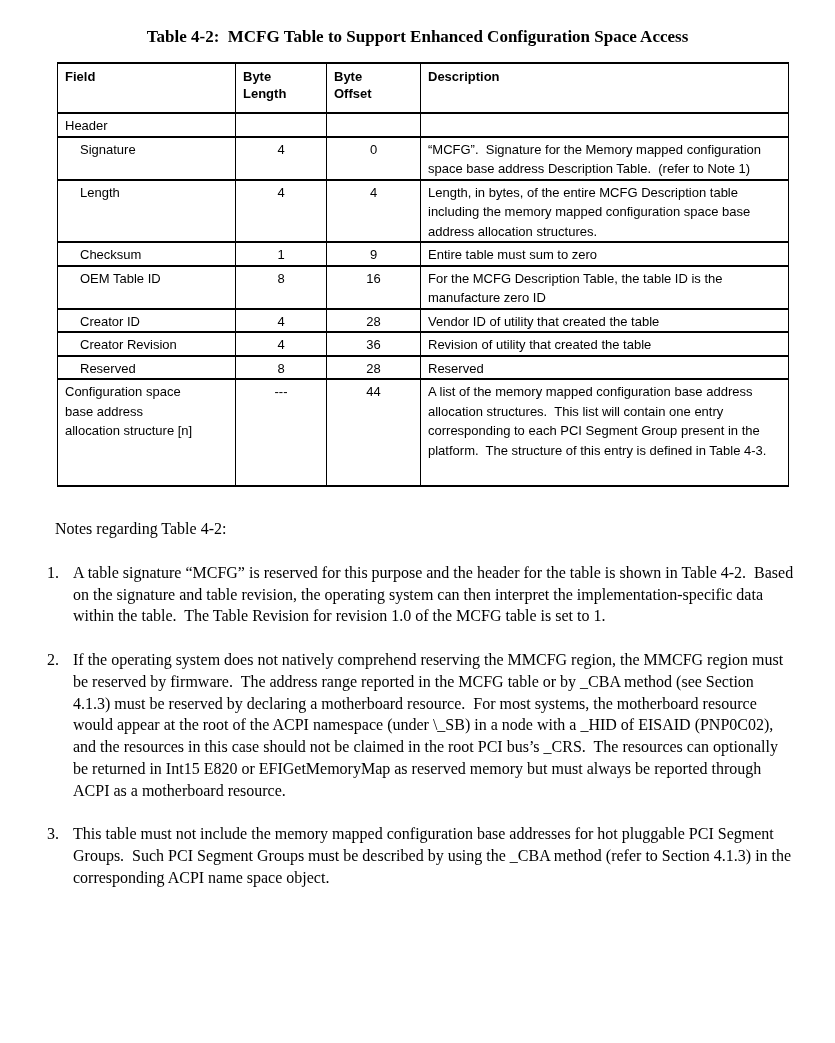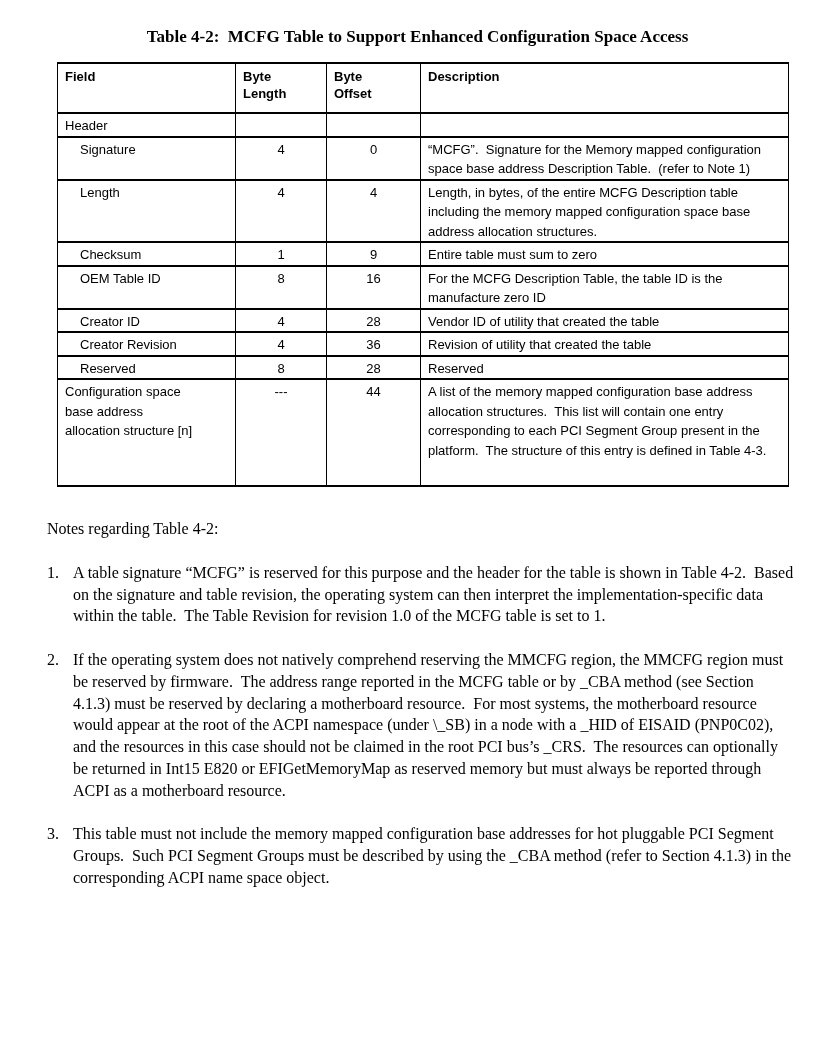--- a/index.html
+++ b/index.html
@@ -52,21 +52,21 @@
   .cell-num { text-align: center; }
   .cell-desc { white-space: pre-wrap; }
   tr.row-last td { padding-bottom: 25px; }
   tr.row-group td { height: 19px; }
   .notes {
     margin: 31px 42px 0 47px;
     font-size: 16px;
     line-height: 1.36;
     width: 748px;
   }
-  .notes-heading { margin: 0; }
+  .notes-heading { margin: 8px; }
   .note-item { display: flex; margin-top: 22px; }
   .note-number { flex: none; width: 26px; }
   .note-text { flex: 1; white-space: pre-wrap; }
 </style>
 </head>
 <body>
 
 <div class="page">
 
   <div class="doc-title">Table 4-2:  MCFG Table to Support Enhanced Configuration Space Access</div>

